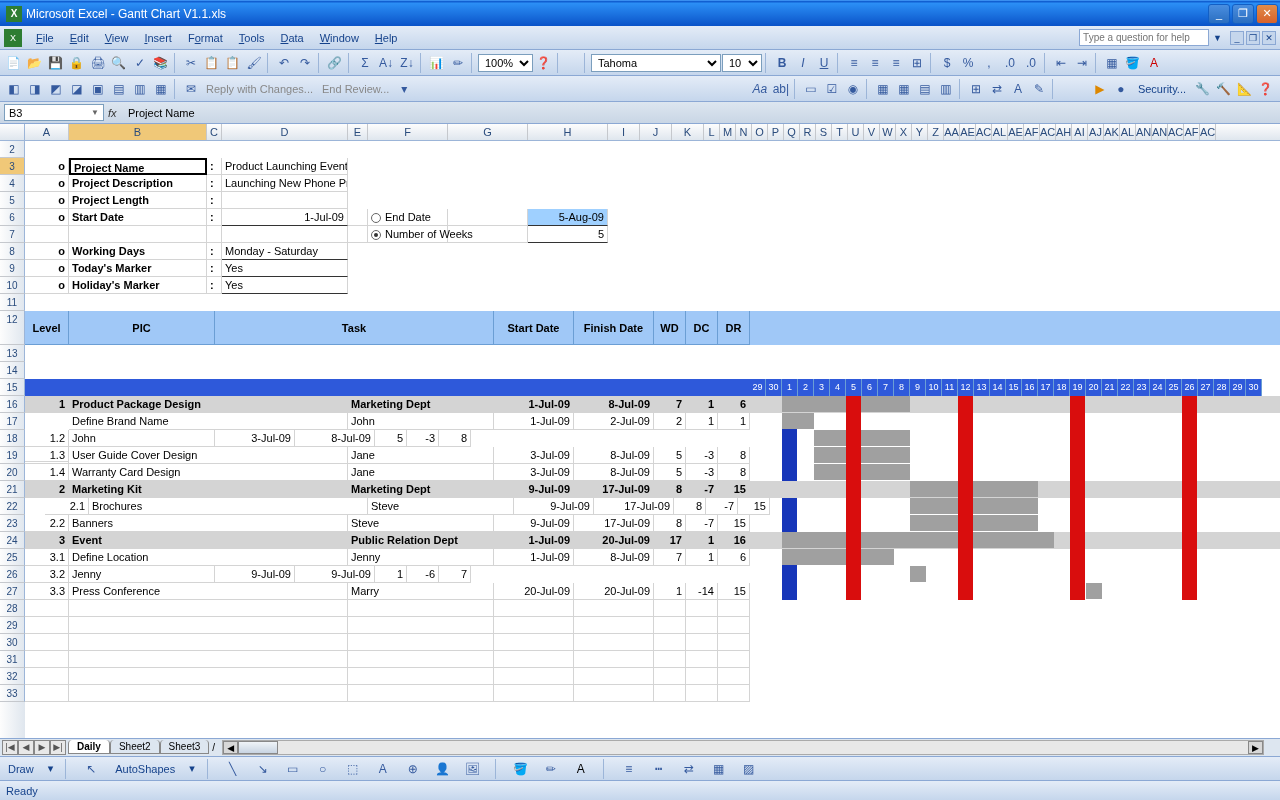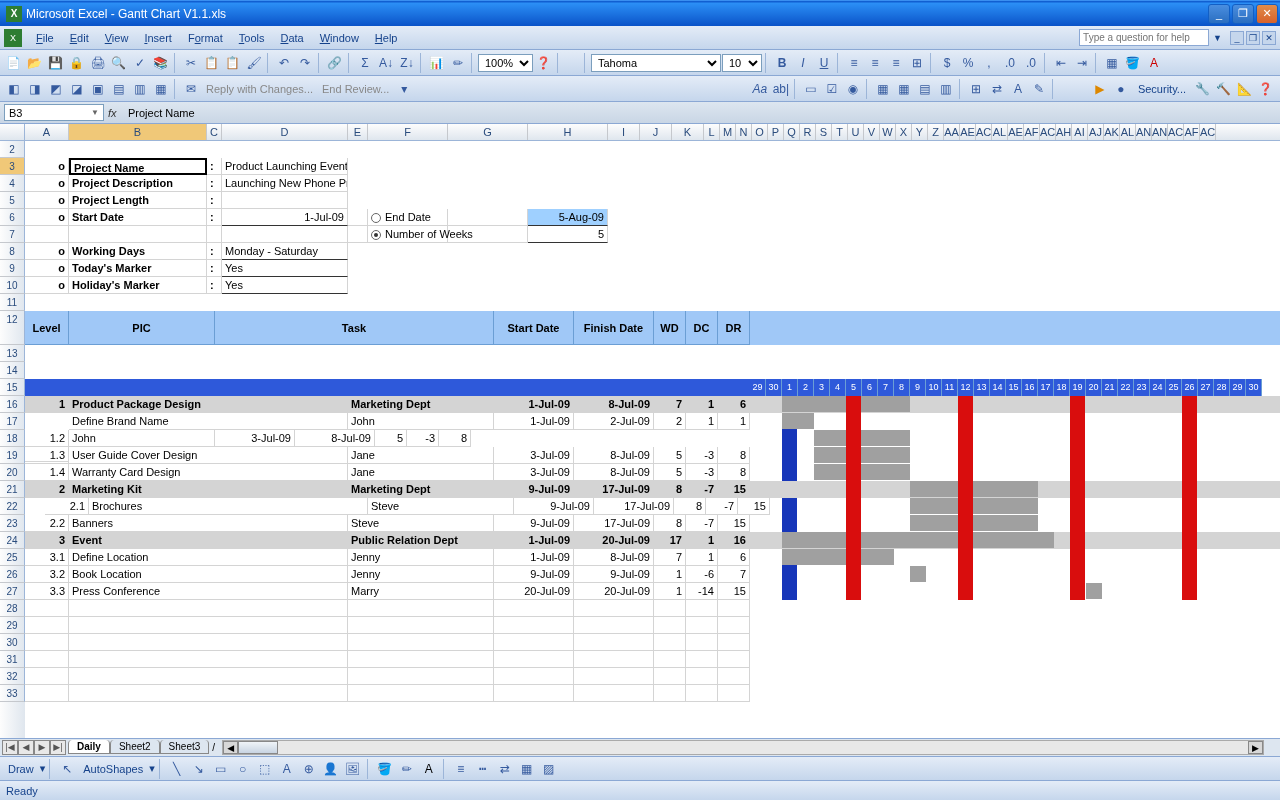--- a/index.html
+++ b/index.html
@@ -53,21 +53,21 @@
 .weekdates{font-size:9px;color:#333;font-weight:normal}
 .tabbar{height:18px;background:#dde6f0;display:flex;align-items:center;border-top:1px solid #8ba8d4;font-size:10px}
 .tabnav{display:flex;gap:0;padding:0 2px}
 .tabnav div{width:16px;height:15px;border:1px solid #888;background:#e8e8e8;text-align:center;line-height:13px;font-size:9px;color:#555}
 .sheettab{padding:1px 8px;background:#fff;border:1px solid #888;border-bottom:none;border-radius:0 0 4px 4px;transform:scaleY(-1);margin-top:-1px}
 .sheettab span{display:inline-block;transform:scaleY(-1)}
 .sheettab.inactive{background:#dde6f0}
 .hscroll{flex:1;height:15px;background:#e8e8e8;margin:0 16px 0 4px;border:1px solid #aaa;position:relative}
 .hscroll .thumb{position:absolute;left:0;width:40px;height:100%;background:linear-gradient(#f0f4f8,#c8d4e2);border:1px solid #888}
 .hscroll .arr{position:absolute;width:15px;height:100%;background:#d8d8d8;border:1px solid #888;text-align:center;font-size:9px;line-height:12px}
-.drawbar{height:24px;background:linear-gradient(#e4ecf7,#c5d6ec);display:flex;align-items:center;padding:0 4px;border-top:1px solid #8ba8d4;gap:2px;font-size:11px;color:#15428b}
+.drawbar{height:24px;background:linear-gradient(#e4ecf7,#c5d6ec);display:flex;align-items:center;padding:0 4px;border-top:1px solid #8ba8d4;gap:10px;font-size:11px;color:#15428b}
 .statusbar{height:20px;background:linear-gradient(#e4ecf7,#c5d6ec);display:flex;align-items:center;padding:0 6px;font-size:11px;color:#15428b;border-top:1px solid #8ba8d4}
 .right{text-align:right}
 .radiobtn{display:inline-block;width:10px;height:10px;border:1px solid #666;border-radius:50%;margin-right:4px;vertical-align:middle;position:relative}
 .radiobtn.on::after{content:"";position:absolute;width:4px;height:4px;background:#333;border-radius:50%;top:2px;left:2px}
 .daycols{position:absolute;left:704px;top:34px;height:17px;display:flex}
 .daycell{width:16px;border-right:1px solid #6b9ed4;font-size:9px;text-align:center;line-height:17px;color:#fff;background:#2e59da}
 .weekhdrs{position:absolute;left:704px;top:0;height:34px;display:flex;background:#a0c8f7}
 .wkhdr{border-right:1px solid #6b9ed4;text-align:center;font-size:11px;padding-top:2px}
 </style>
 </head>
@@ -531,21 +531,20 @@
           <div class="cell " style="width: 146px;">Jenny</div>
           <div class="cell right " style="width: 80px;">1-Jul-09</div>
           <div class="cell right " style="width: 80px;">8-Jul-09</div>
           <div class="cell right " style="width: 32px;">7</div>
           <div class="cell right " style="width: 32px;">1</div>
           <div class="cell right " style="width: 32px;">6</div>
         </div>
         <div class="ganttbar" style="top: 408px; left: 757px; width: 112px;"></div>
         <div class="row " style="top: 425px;">
           <div class="cell right" style="width: 44px;">3.2</div>
-          <div class="cell " style="width: 279px;">Book Location</div>
           <div class="cell " style="width: 146px;">Jenny</div>
           <div class="cell right " style="width: 80px;">9-Jul-09</div>
           <div class="cell right " style="width: 80px;">9-Jul-09</div>
           <div class="cell right " style="width: 32px;">1</div>
           <div class="cell right " style="width: 32px;">-6</div>
           <div class="cell right " style="width: 32px;">7</div>
         </div>
         <div class="ganttbar" style="top: 425px; left: 885px; width: 16px;"></div>
         <div class="row " style="top: 442px;">
           <div class="cell right" style="width: 44px;">3.3</div>

